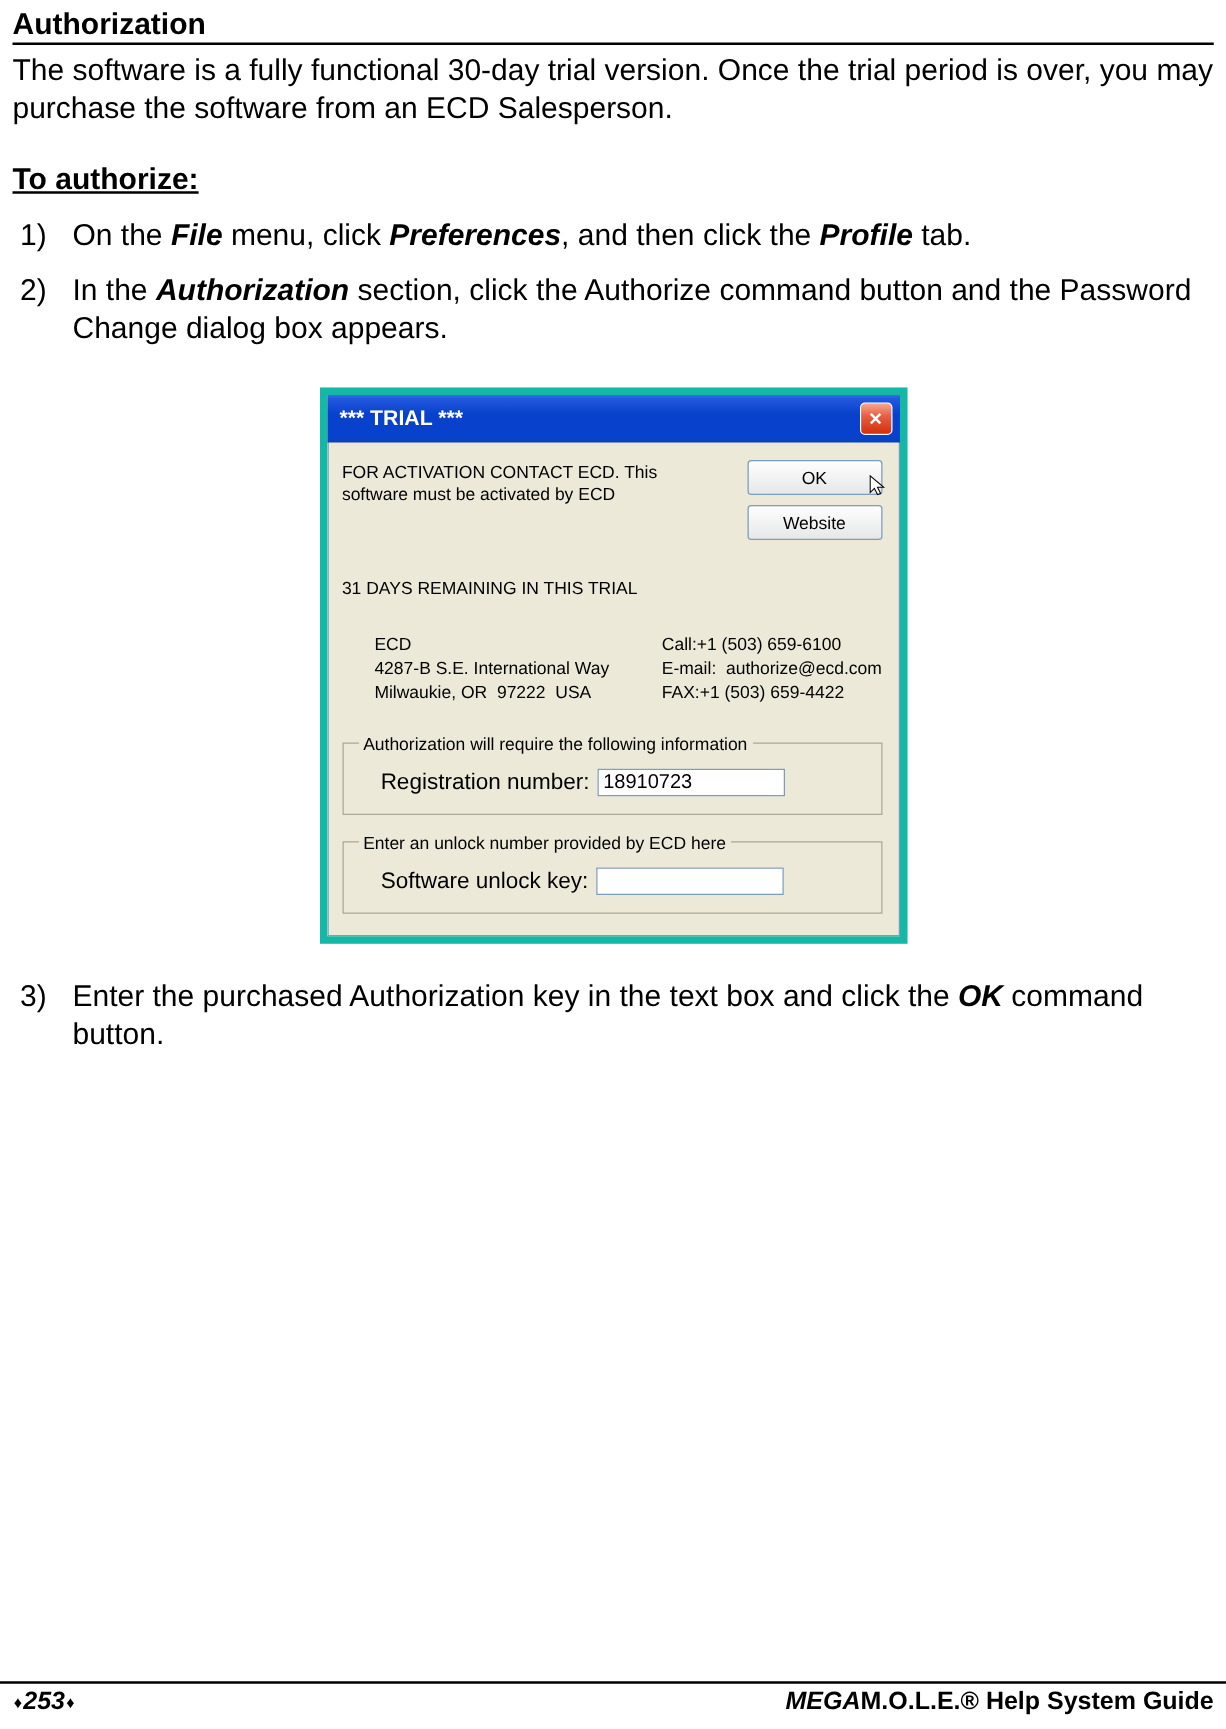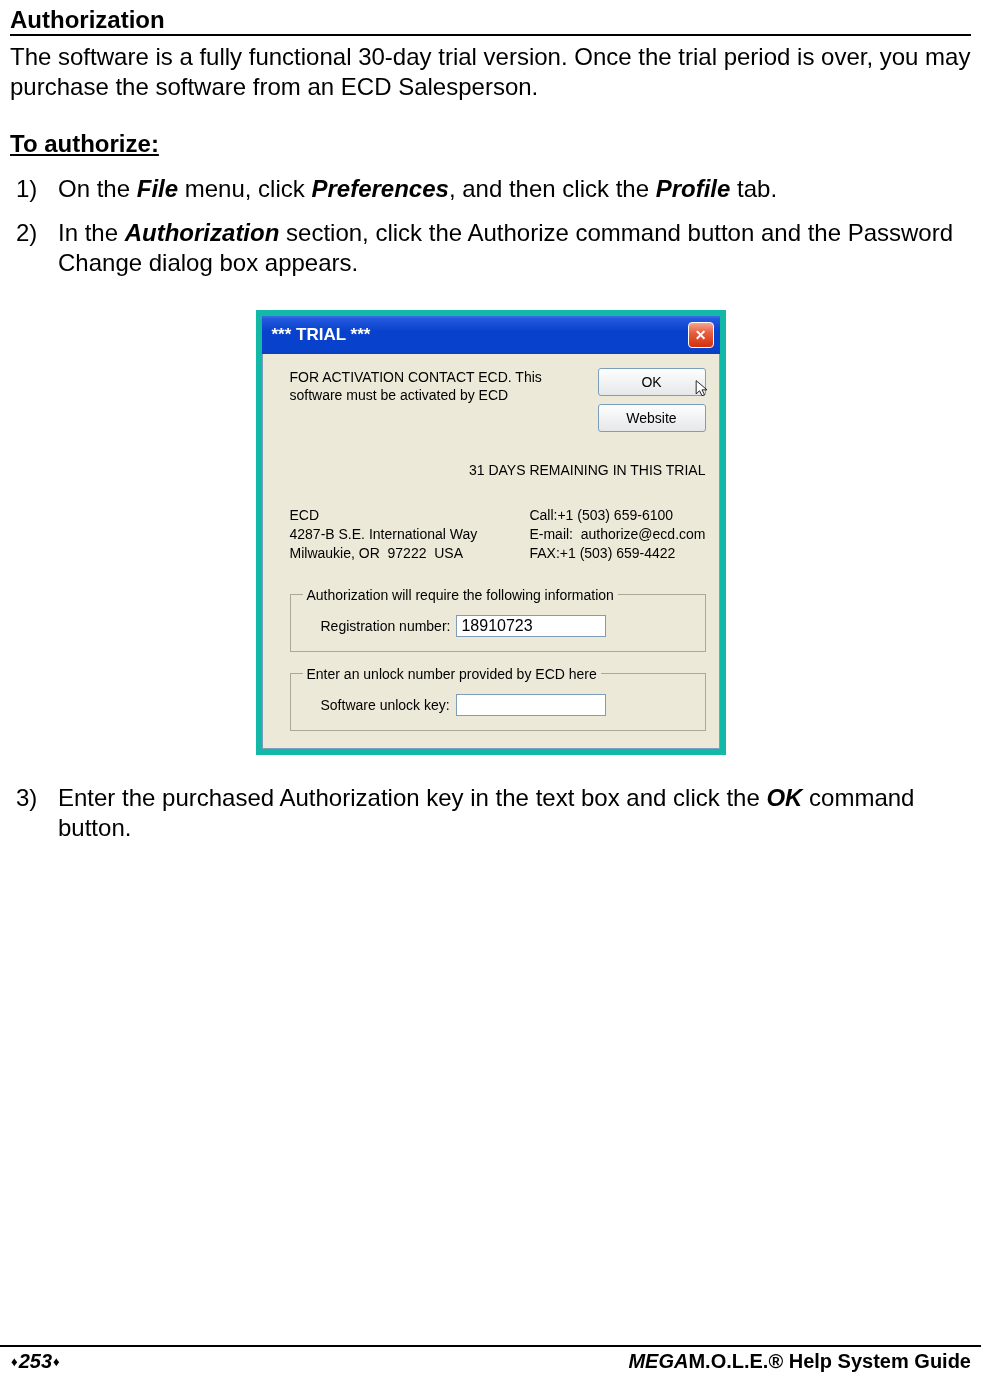--- a/index.html
+++ b/index.html
@@ -82,21 +82,21 @@
     }
     .close-btn {
       width: 26px; height: 26px;
       background: linear-gradient(to bottom, #f7a68f 0%, #e66044 40%, #d32f0b 100%);
       border: 1px solid #fff;
       border-radius: 4px;
       display: flex; align-items: center; justify-content: center;
     }
     .close-x { color: #fff; font-weight: bold; font-size: 14px; }
     .dialog-body {
-      padding: 14px 14px 18px 28px;
+      padding: 14px 14px 18px 12px;
       font-size: 14px;
       color: #000;
     }
     .top-row { display: flex; justify-content: space-between; align-items: flex-start; }
     .msg { width: 290px; line-height: 1.3; }
     .buttons { display: flex; flex-direction: column; gap: 8px; width: 108px; }
     .win-btn {
       height: 28px;
       border: 1px solid #7b9ebd;
       border-radius: 3px;
@@ -106,46 +106,46 @@
       line-height: 26px;
       position: relative;
     }
     .cursor {
       position: absolute;
       right: -6px;
       top: 10px;
       width: 18px; height: 20px;
     }
     .remaining {
-      text-align: right;
+      text-align: left;
       margin: 30px 0 28px 0;
     }
     .contact {
       display: flex;
       justify-content: space-between;
       margin-bottom: 10px;
       line-height: 1.35;
     }
-    .contact .col { white-space: pre; }
+    .contact .col { white-space: pre; margin-left: 26px; }
     fieldset {
       border: 1px solid #aca899;
       margin-top: 24px;
       padding: 12px 12px 14px 12px;
     }
     legend {
       font-size: 14px;
       padding: 0 4px;
     }
     .field-row {
       display: flex;
       align-items: center;
       gap: 6px;
       margin-left: 18px;
     }
-    .field-label { font-size: 14px; }
+    .field-label { font-size: 18px; }
     .text-input {
       border: 1px solid #7f9db9;
       background: #fff;
       height: 22px;
       width: 150px;
       padding: 2px 4px;
       font-size: 16px;
       font-family: Tahoma, Arial, sans-serif;
     }
     .gap-fieldset { margin-top: 14px; }

